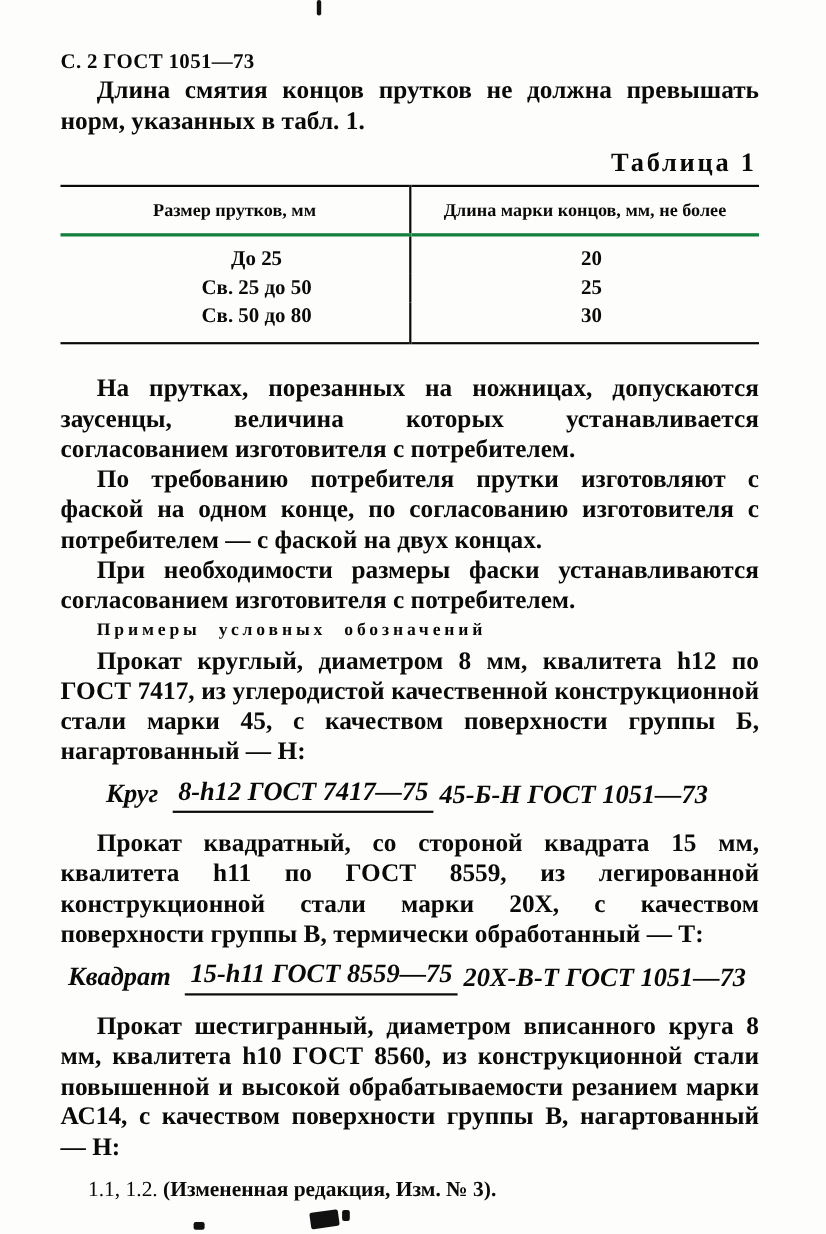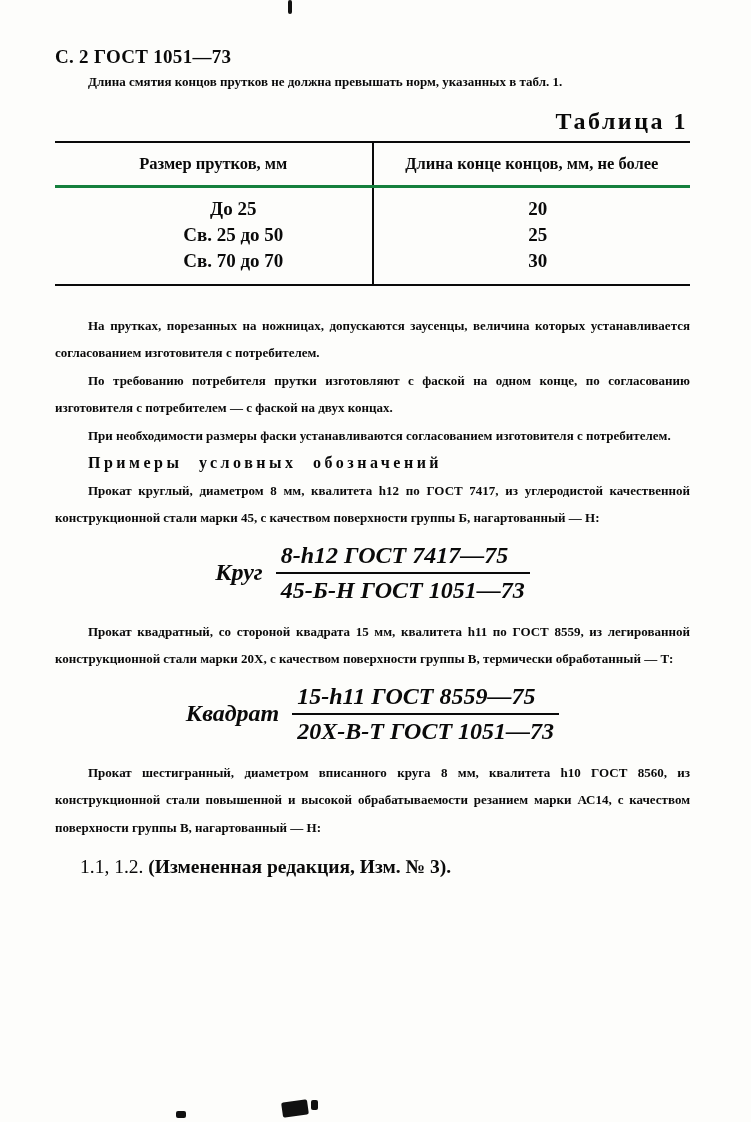--- a/index.html
+++ b/index.html
@@ -15,21 +15,21 @@
   .page {
     position: absolute; inset: 0;
     padding: 46px 61px 0 55px;
   }
   .doc-header {
     font-weight: bold;
     font-size: 19px;
     letter-spacing: 0.3px;
   }
   .para {
-    font-size: 13px;
+    font-size: 23px;
     font-weight: bold;
     line-height: 27.5px;
     text-align: justify;
     text-indent: 33px;
   }
   .table-caption {
     font-size: 24px;
     font-weight: bold;
     text-align: right;
     letter-spacing: 2.5px;
@@ -76,22 +76,22 @@
     justify-content: center;
     align-items: center;
     font-style: italic;
     font-weight: bold;
     font-size: 24px;
     margin: 10px 0 14px;
   }
   .des-label { margin-right: 13px; }
   .fraction {
     display: inline-flex;
-    flex-direction: column;
-    text-align: left;
+    flex-direction: row;
+    text-align: right;
   }
   .fraction .num {
     border-bottom: 2px solid #0a0a0a;
     padding: 0 5px 3px;
   }
   .fraction .den { padding: 3px 5px 0; }
   .amendment {
     font-size: 19.5px;
     line-height: 27.5px;
     margin-top: 12px;
@@ -113,34 +113,34 @@
   <div class="doc-header">С. 2 ГОСТ 1051—73</div>
 
   <p class="para">Длина смятия концов прутков не должна превышать норм, указанных в табл. 1.</p>
 
   <div class="table-caption">Таблица 1</div>
 
   <table class="std-table">
     <thead>
       <tr>
         <th class="col-size">Размер прутков, мм</th>
-        <th class="col-len">Длина конце концов, мм, не более</th>
+        <th class="col-len">Длина марки концов, мм, не более</th>
       </tr>
     </thead>
     <tbody>
       <tr class="first-row">
         <td class="col-size">До 25</td>
         <td class="col-len">20</td>
       </tr>
       <tr>
         <td class="col-size">Св. 25 до 50</td>
         <td class="col-len">25</td>
       </tr>
       <tr class="last-row">
-        <td class="col-size">Св. 70 до 70</td>
+        <td class="col-size">Св. 50 до 80</td>
         <td class="col-len">30</td>
       </tr>
     </tbody>
   </table>
 
   <p class="para">На прутках, порезанных на ножницах, допускаются заусенцы, величина которых устанавливается согласованием изготовителя с потребителем.</p>
   <p class="para">По требованию потребителя прутки изготовляют с фаской на одном конце, по согласованию изготовителя с потребителем — с фаской на двух концах.</p>
   <p class="para">При необходимости размеры фаски устанавливаются согласованием изготовителя с потребителем.</p>
 
   <div class="examples-heading">Примеры условных обозначений</div>

